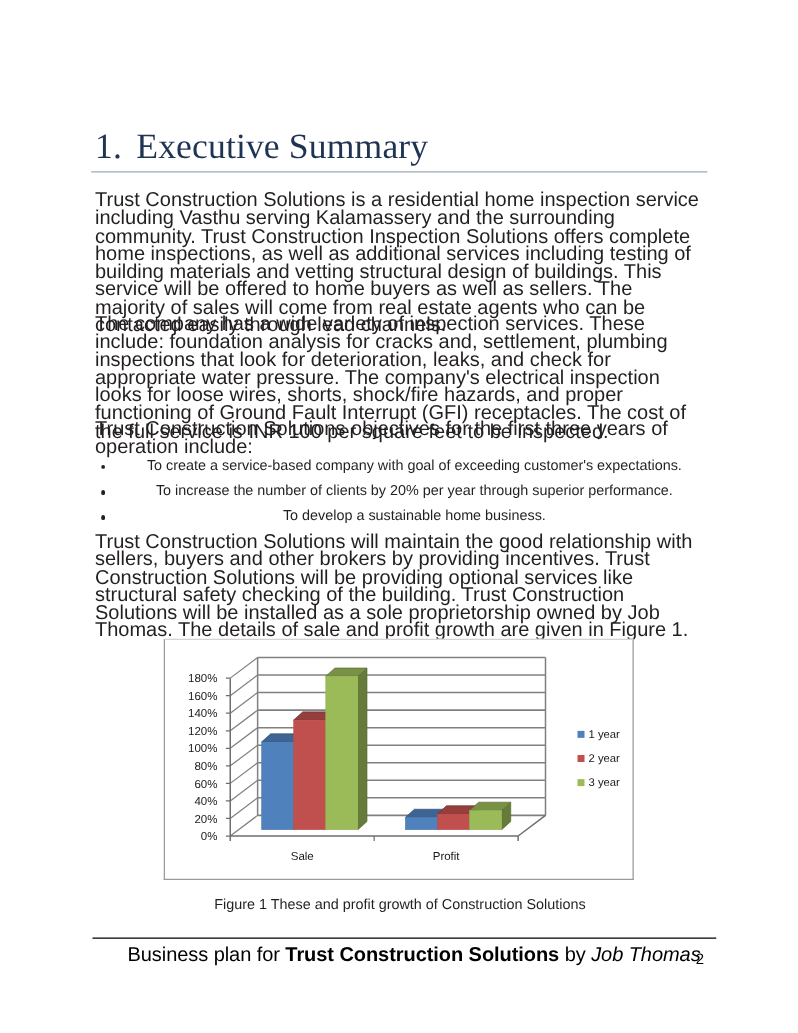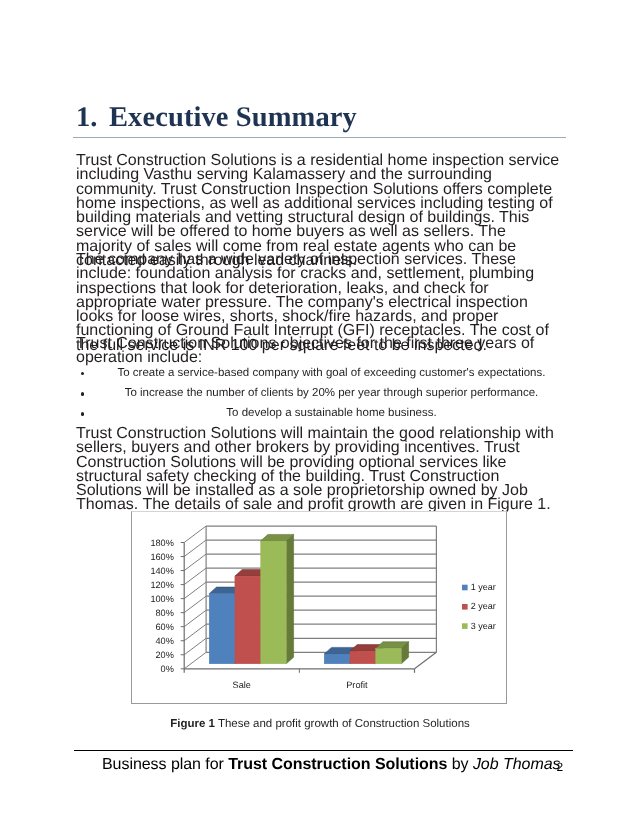--- a/index.html
+++ b/index.html
@@ -1,28 +1,28 @@
 <!DOCTYPE html>
 <html><head>
 <meta charset="utf-8">
 <style>
   html,body{margin:0;padding:0;background:#fff;-webkit-font-smoothing:antialiased;}
   *{-webkit-font-smoothing:antialiased;text-rendering:geometricPrecision;}
   body{width:638px;height:826px;overflow:hidden;font-family:"Liberation Sans",sans-serif;}
   .page{position:relative;width:638px;height:826px;background:#fff;}
-  .h1{position:absolute;left:76px;top:103px;width:490px;margin:0;font-family:"Liberation Serif",serif;font-size:28.5px;font-weight:bold;color:#1f3353;letter-spacing:0.1px;line-height:30px;}
+  .h1{position:absolute;left:76px;top:103px;width:490px;margin:0;font-family:"Liberation Serif",serif;font-size:28.5px;font-weight:normal;color:#1f3353;letter-spacing:0.1px;line-height:30px;}
   .h1 .num{display:inline-block;width:33px;}
   .hr-head{position:absolute;left:73px;top:137px;width:493px;height:1.2px;background:#9eabb5;}
   p.body{position:absolute;left:76px;width:488px;margin:0;font-size:16px;line-height:14.3px;color:#231f20;text-align:left;}
   ul.bullets{position:absolute;left:76px;width:488px;margin:0;padding:0;list-style:none;font-size:11.5px;line-height:14.3px;color:#231f20;}
   ul.bullets li{position:relative;padding-left:23px;margin-bottom:5.8px;text-align:center;}
   ul.bullets li:before{content:"";position:absolute;left:4.6px;top:5.7px;width:3.8px;height:3.8px;border-radius:50%;background:#231f20;}
   .chartbox{position:absolute;left:131px;top:511px;width:374px;height:191px;border:1px solid #9a9a9a;border-top-color:#d4d4d4;background:#fff;}
   .caption{position:absolute;left:76px;top:718px;width:488px;text-align:center;font-size:11.5px;color:#231f20;}
-  .caption b{font-weight:bold;}
+  .caption b{font-weight:normal;}
   .footer-rule{position:absolute;left:74px;top:750px;width:499px;height:1.3px;background:#000;}
   .footer{position:absolute;left:102px;top:756px;font-size:16px;color:#000;letter-spacing:-0.05px;}
   .pageno{position:absolute;left:556.5px;top:760.0px;font-size:12px;color:#000;}
 </style>
 </head>
 <body>
 
 <div class="page">
   <h1 class="h1"><span class="num">1.</span><span>Executive Summary</span></h1>
   <div class="hr-head"></div>

